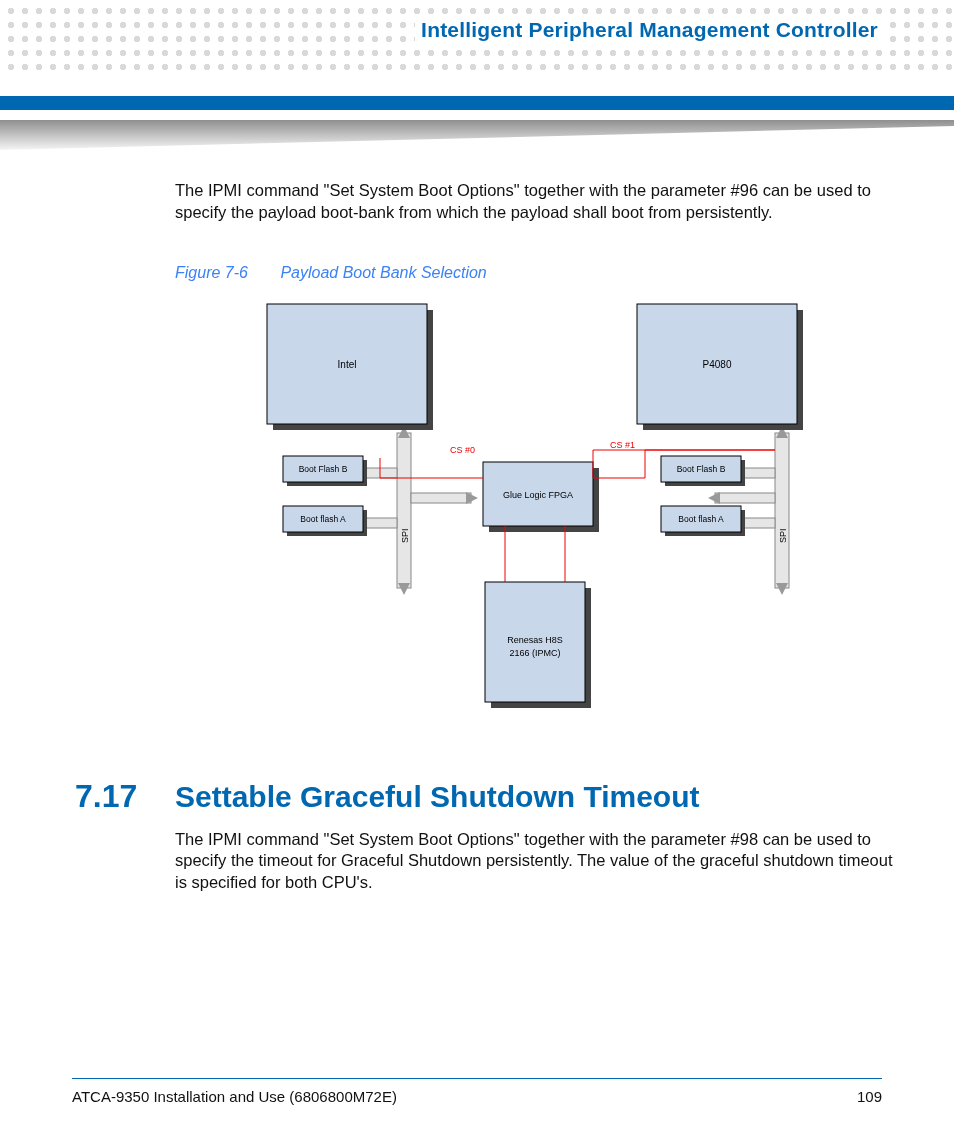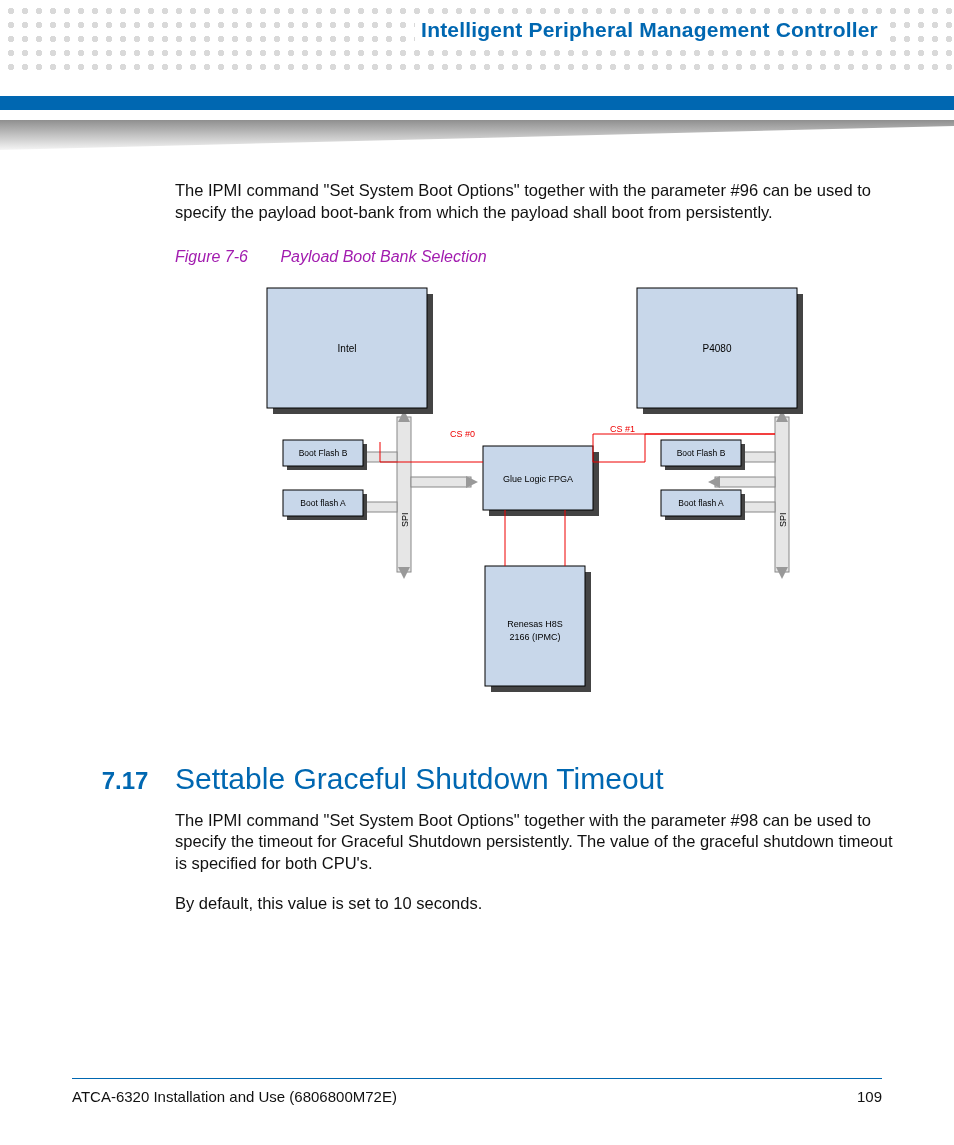--- a/index.html
+++ b/index.html
@@ -43,49 +43,48 @@
     position: absolute;
     top: 180px; left: 175px; width: 720px;
   }
   .body-text {
     font-size: 16.5px;
     line-height: 1.32;
     color: #111;
     margin-bottom: 18px;
   }
   .figure-caption {
-    color: #a21caf;
+    color: #3b82f6;
     font-style: italic;
     font-size: 16px;
-    margin-top: 24px;
+    margin-top: 40px;
     margin-bottom: 16px;
   }
   .figure-caption .fignum { margin-right: 28px; }
   .diagram {
     display: block;
     margin: 0 auto 40px auto;
   }
   .section-row {
     display: flex;
     align-items: baseline;
     margin-top: 28px;
     margin-bottom: 14px;
     margin-left: -100px;
   }
   .section-num {
     color: #0067b1;
     font-weight: 700;
-    font-size: 24px;
+    font-size: 32px;
     width: 100px;
     flex-shrink: 0;
-    text-align: center;
   }
   .section-title {
     color: #0067b1;
-    font-weight: 400;
+    font-weight: 700;
     font-size: 30px;
   }
   .footer-rule {
     position: absolute;
     left: 72px; width: 810px; top: 1078px;
     border-top: 1px solid #0067b1;
   }
   .footer {
     position: absolute;
     top: 1088px; left: 72px; width: 810px;
@@ -205,20 +204,19 @@
     <line x1="320" y1="228" x2="320" y2="284" stroke="#e00" stroke-width="1"></line>
   </svg>
 
 
   <div class="section-row">
     <span class="section-num">7.17</span>
     <span class="section-title">Settable Graceful Shutdown Timeout</span>
   </div>
 
   <p class="body-text">The IPMI command "Set System Boot Options" together with the parameter #98 can be used to specify the timeout for Graceful Shutdown persistently. The value of the graceful shutdown timeout is specified for both CPU's.</p>
-  <p class="body-text">By default, this value is set to 10 seconds.</p>
 </div>
 
 <div class="footer-rule"></div>
 <div class="footer">
-  <span>ATCA-6320 Installation and Use (6806800M72E)</span>
+  <span>ATCA-9350 Installation and Use (6806800M72E)</span>
   <span>109</span>
 </div>
 
 </body></html>

